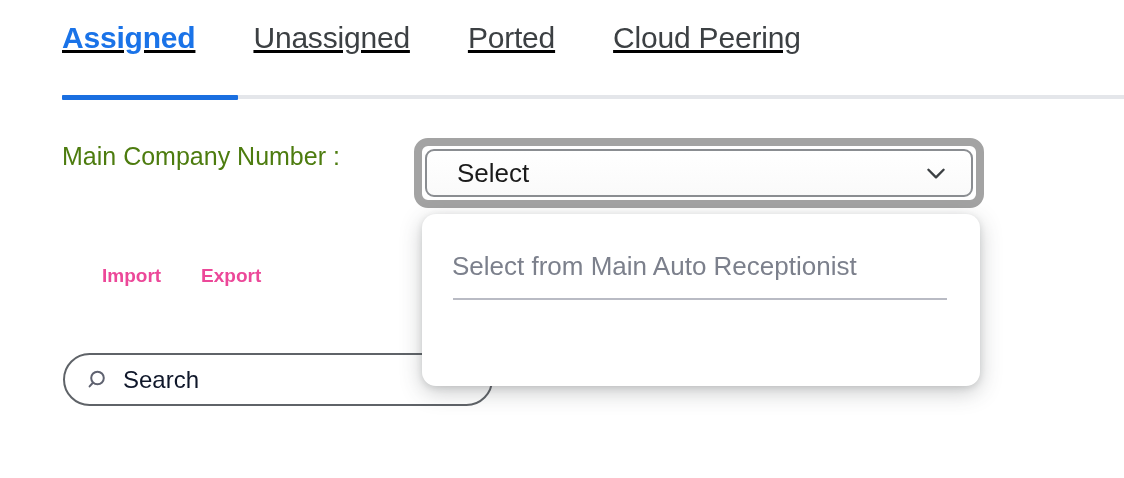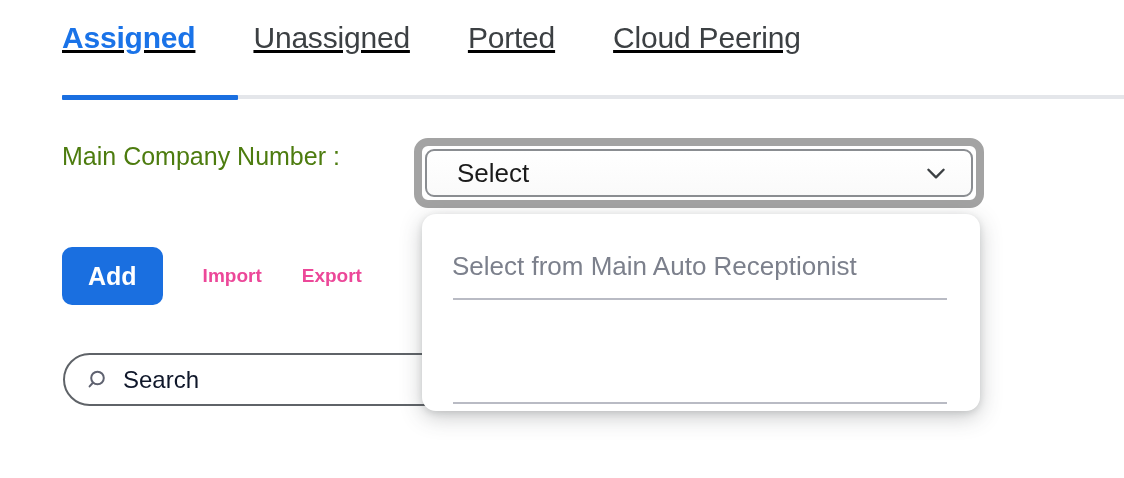--- a/index.html
+++ b/index.html
@@ -166,21 +166,21 @@
     font-size: 24px;
     color: #0f172a;
     line-height: 30px;
   }
 
   
   .dropdown {
     position: absolute;
     left: 422px; top: 214px;
     width: 558px;
-    height: 197px;
+    height: 172px;
     background: #ffffff;
     border-radius: 14px;
     box-shadow: 0 6px 22px rgba(60,64,67,0.28), 0 2px 6px rgba(60,64,67,0.15);
     overflow: hidden;
     z-index: 5;
   }
   .dd-item {
     position: relative;
     height: 104px;
     box-sizing: border-box;
@@ -227,21 +227,20 @@
     <span class="select-value">Select</span>
     <span>
       <svg class="chev" viewBox="0 0 24 24" fill="none" stroke="#3c4043" stroke-width="2.2" stroke-linecap="round" stroke-linejoin="round">
         <polyline points="5,9 12,16 19,9"></polyline>
       </svg>
     </span>
   </div>
 </div>
 
 <div class="actions">
-  <button class="btn-add">Add</button>
   <span class="link-btn">Import</span>
   <span class="link-btn">Export</span>
 </div>
 
 <div class="search">
   <span>
     <svg class="search-icon" viewBox="0 0 24 24" fill="none" stroke="#5f6270" stroke-width="2" stroke-linecap="round">
       <circle cx="10.5" cy="10" r="6.3"></circle>
       <line x1="5.9" y1="14.8" x2="2.6" y2="18.4"></line>
     </svg>

